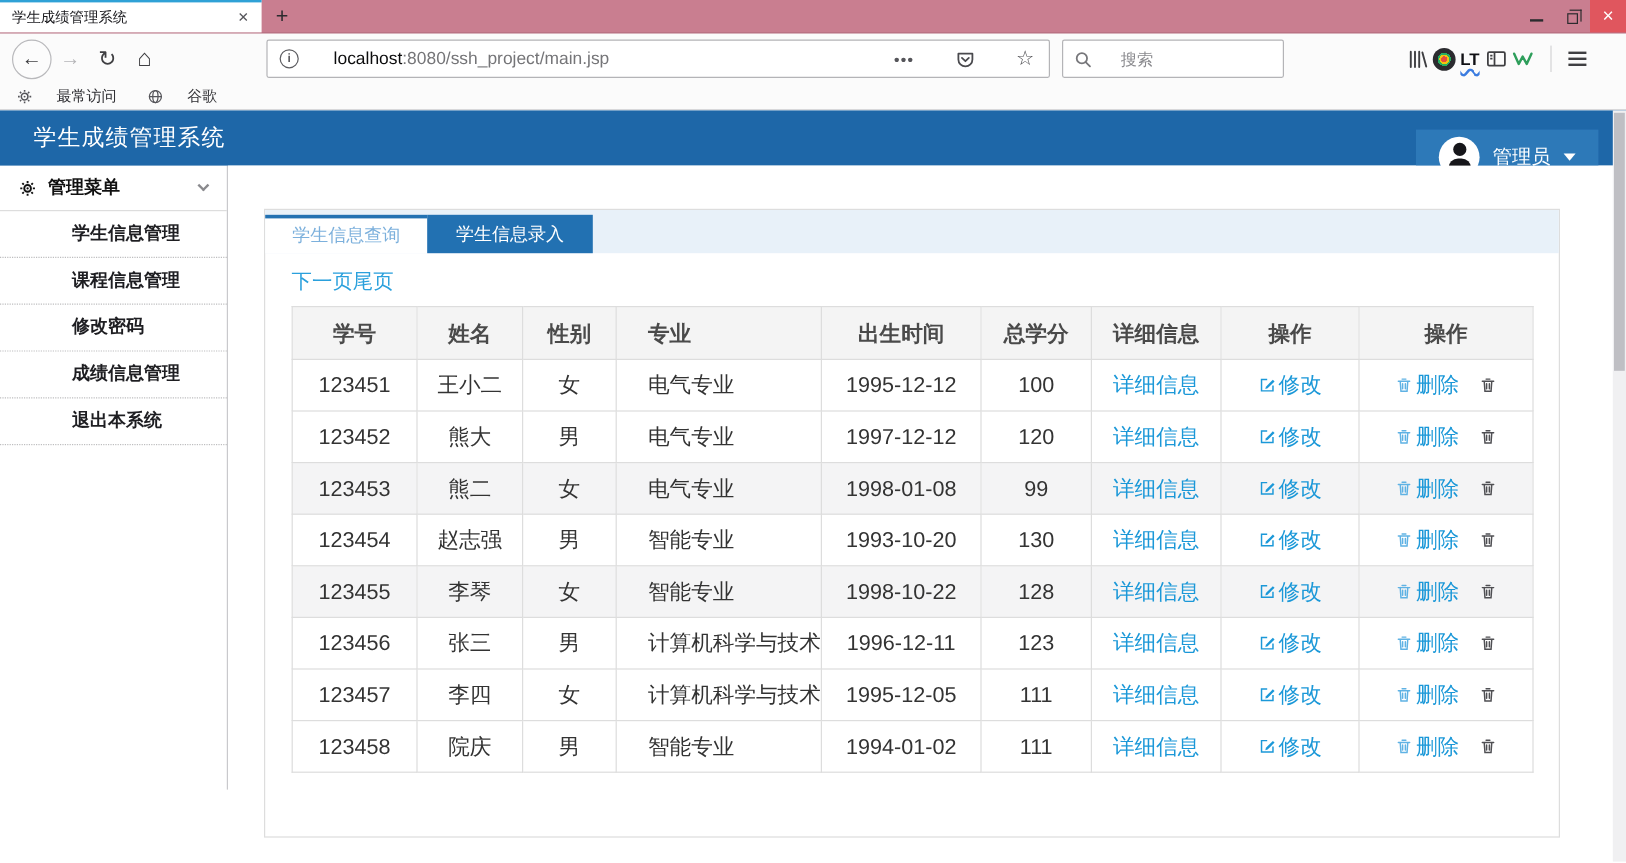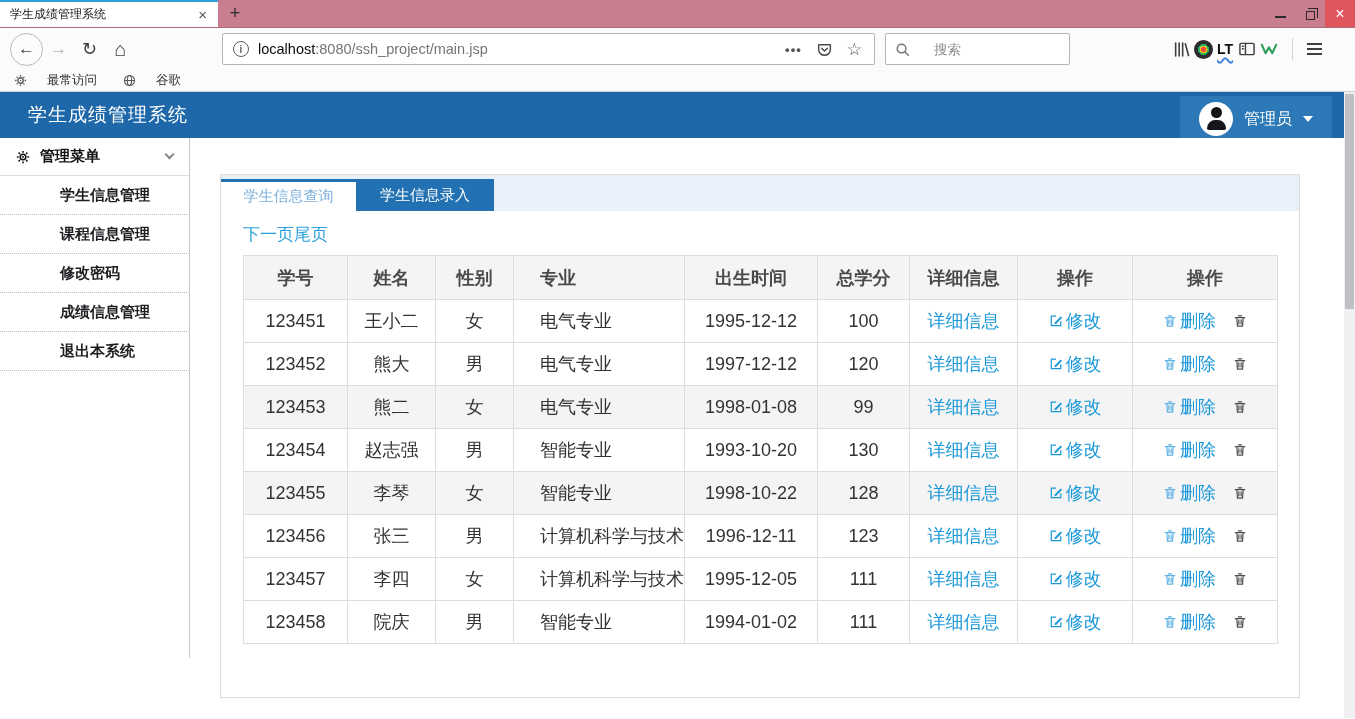--- a/index.html
+++ b/index.html
@@ -26,21 +26,21 @@
   .glyph-plus::before { content:"+"; }
 
   .toolbar { height:42px; background:#fbfbfb; display:flex; align-items:center; padding:0 10px; }
   .nav-btn { width:31px; height:31px; display:flex; align-items:center; justify-content:center; font-size:17px; color:#3f3f42; }
   .btn-back { width:33px; height:33px; border:1px solid #b9b9bc; border-radius:50%; background:#fcfcfc; }
   .btn-back::before { content:"←"; }
   .btn-fwd { color:#b5b5b8; } .btn-fwd::before { content:"→"; }
   .btn-reload::before { content:"↻"; font-size:18px; }
   .btn-home::before { content:"⌂"; font-size:20px; }
 
-  .urlbar { margin-left:86px; width:653px; height:32px; background:#fff; border:1px solid #b4b4b7; border-radius:2px; display:flex; align-items:center; padding:0 10px; }
+  .urlbar { margin-left:86px; width:653px; height:32px; background:#fff; border:1px solid #b4b4b7; border-radius:2px; display:flex; align-items:center; padding:0 10px;gap:20px; }
   .info-icon { width:16px; height:16px; border:1.3px solid #5c5c60; border-radius:50%; color:#5c5c60; font-size:10px; font-weight:bold; display:flex; align-items:center; justify-content:center; flex:none; }
   .info-icon::before { content:"i"; }
   .url-text { margin-left:9px; font-size:14.5px; white-space:nowrap; overflow:hidden; flex:1; }
   .url-host { color:#0c0c0d; }
   .url-rest { color:#757578; }
   .dots-icon { color:#55555a; font-weight:bold; letter-spacing:1px; font-size:13px; padding:0 7px; }
   .dots-icon::before { content:"•••"; }
   .pocket-icon { padding:0 7px; display:flex; }
   .star-icon { color:#4a4a4e; font-size:17px; padding:0 2px 0 7px; }
   .star-icon::before { content:"☆"; }
@@ -57,21 +57,21 @@
   .burger-icon { width:15px; height:2px; background:#3f3f42; box-shadow:0 -5px 0 #3f3f42, 0 5px 0 #3f3f42; }
 
   .bookmarks { height:22px; background:#fbfbfb; border-bottom:1px solid #cfcfd2; display:flex; align-items:center; padding-left:14px; gap:26px; }
   .bm-item { display:flex; align-items:center; gap:20px; font-size:12.5px; color:#2e2e32; }
 
   
   .page { position:relative; height:626px; background:#fff; }
 
   .app-header { height:46px; background:#1e67a8; position:relative; display:flex; align-items:center; }
   .app-title { color:#fff; font-size:19px; margin-left:28px; letter-spacing:1px; }
-  .admin-box { position:absolute; right:23px; top:4px; height:46px; width:152px; background:#2d79b8; display:flex; align-items:center; justify-content:center; gap:11px; cursor:default; }
+  .admin-box { position:absolute; right:23px; top:16px; height:46px; width:152px; background:#2d79b8; display:flex; align-items:center; justify-content:center; gap:11px; cursor:default; }
   .avatar { width:34px; height:34px; background:#fff; border-radius:50%; position:relative; flex:none; }
   .avatar::before { content:""; position:absolute; width:11px; height:11px; border-radius:50%; background:#16161a; left:11.5px; top:5px; }
   .avatar::after { content:""; position:absolute; width:19px; height:10px; border-radius:9px 9px 2px 2px; background:#16161a; left:7.5px; top:18px; }
   .admin-name { color:#fff; font-size:16px; }
   .caret-down { width:0; height:0; border-left:5px solid transparent; border-right:5px solid transparent; border-top:6px solid #fff; }
 
   .body-row { display:flex; height:520px; }
   .sidebar { width:190px; background:#fff; border-right:1px solid #c9c9cc; }
   .menu-head { height:38px; display:flex; align-items:center; padding:0 16px; border-bottom:1px solid #ddd; font-size:15px; font-weight:bold; color:#111; }
   .menu-head .label { margin-left:10px; }

